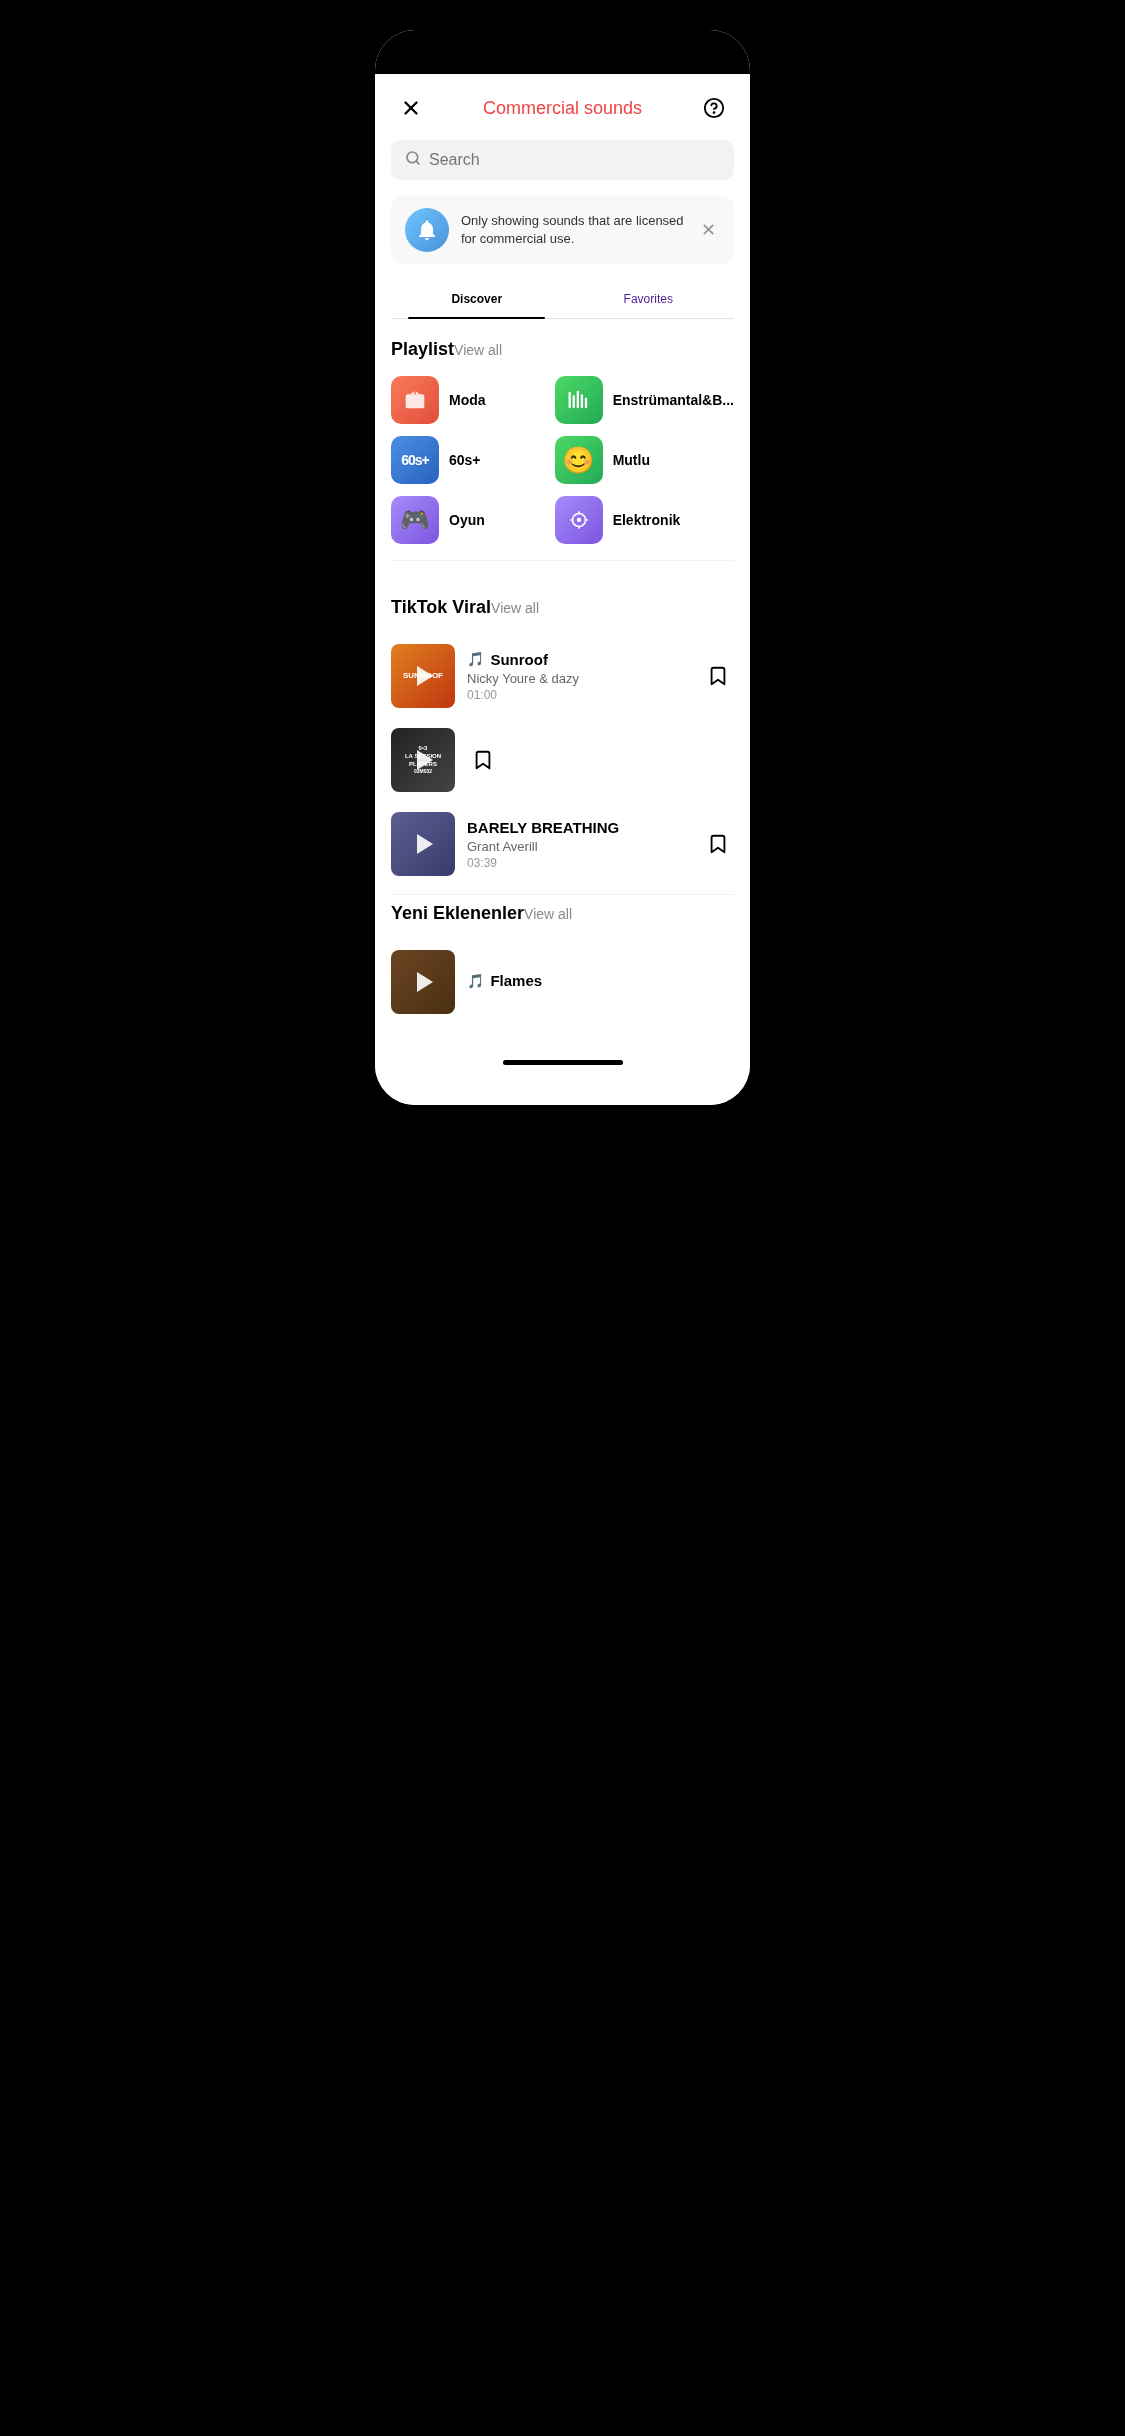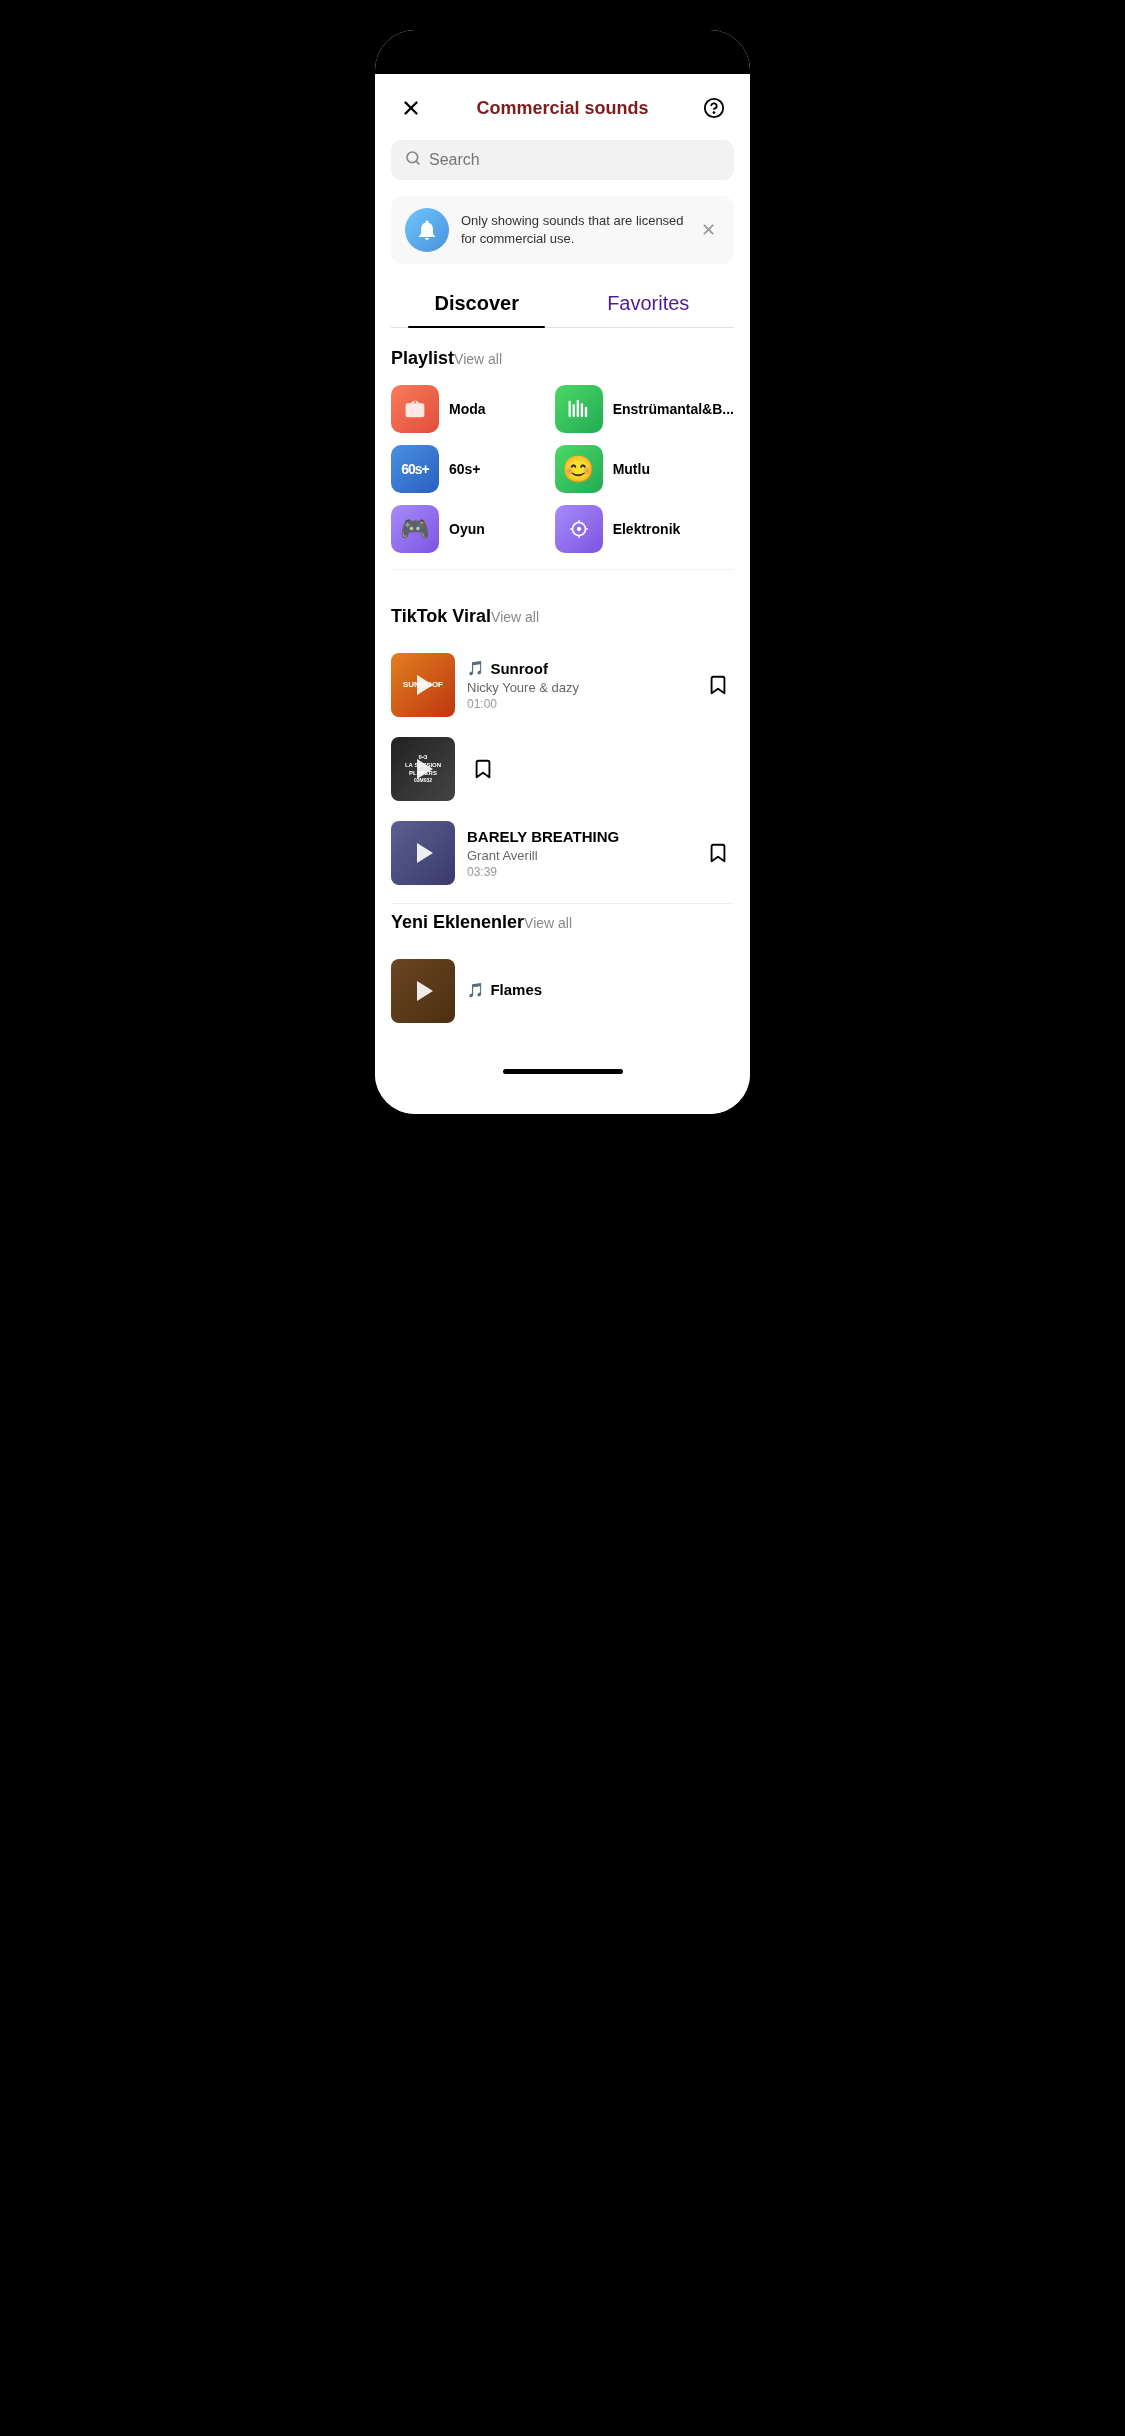--- a/index.html
+++ b/index.html
@@ -32,22 +32,22 @@
       padding-bottom: 40px;
     }
     .header {
       display: flex;
       align-items: center;
       justify-content: space-between;
       padding: 18px 20px 16px;
     }
     .header-title {
       font-size: 18px;
-      font-weight: 700;
-      color: #7f1d1d;
+      font-weight: 400;
+      color: #ef4444;
     }
     .close-btn, .help-btn {
       width: 32px;
       height: 32px;
       display: flex;
       align-items: center;
       justify-content: center;
       cursor: pointer;
     }
     .close-btn svg, .help-btn svg {
@@ -113,21 +113,21 @@
     }
     .tabs {
       display: flex;
       border-bottom: 1px solid #e0e0e0;
       margin: 0 16px;
     }
     .tab {
       flex: 1;
       text-align: center;
       padding: 12px 0;
-      font-size: 20px;
+      font-size: 12px;
       cursor: pointer;
       position: relative;
     }
     .tab.active {
       font-weight: 700;
       color: #000;
     }
     .tab.inactive {
       color: #4c1d95;
     }

